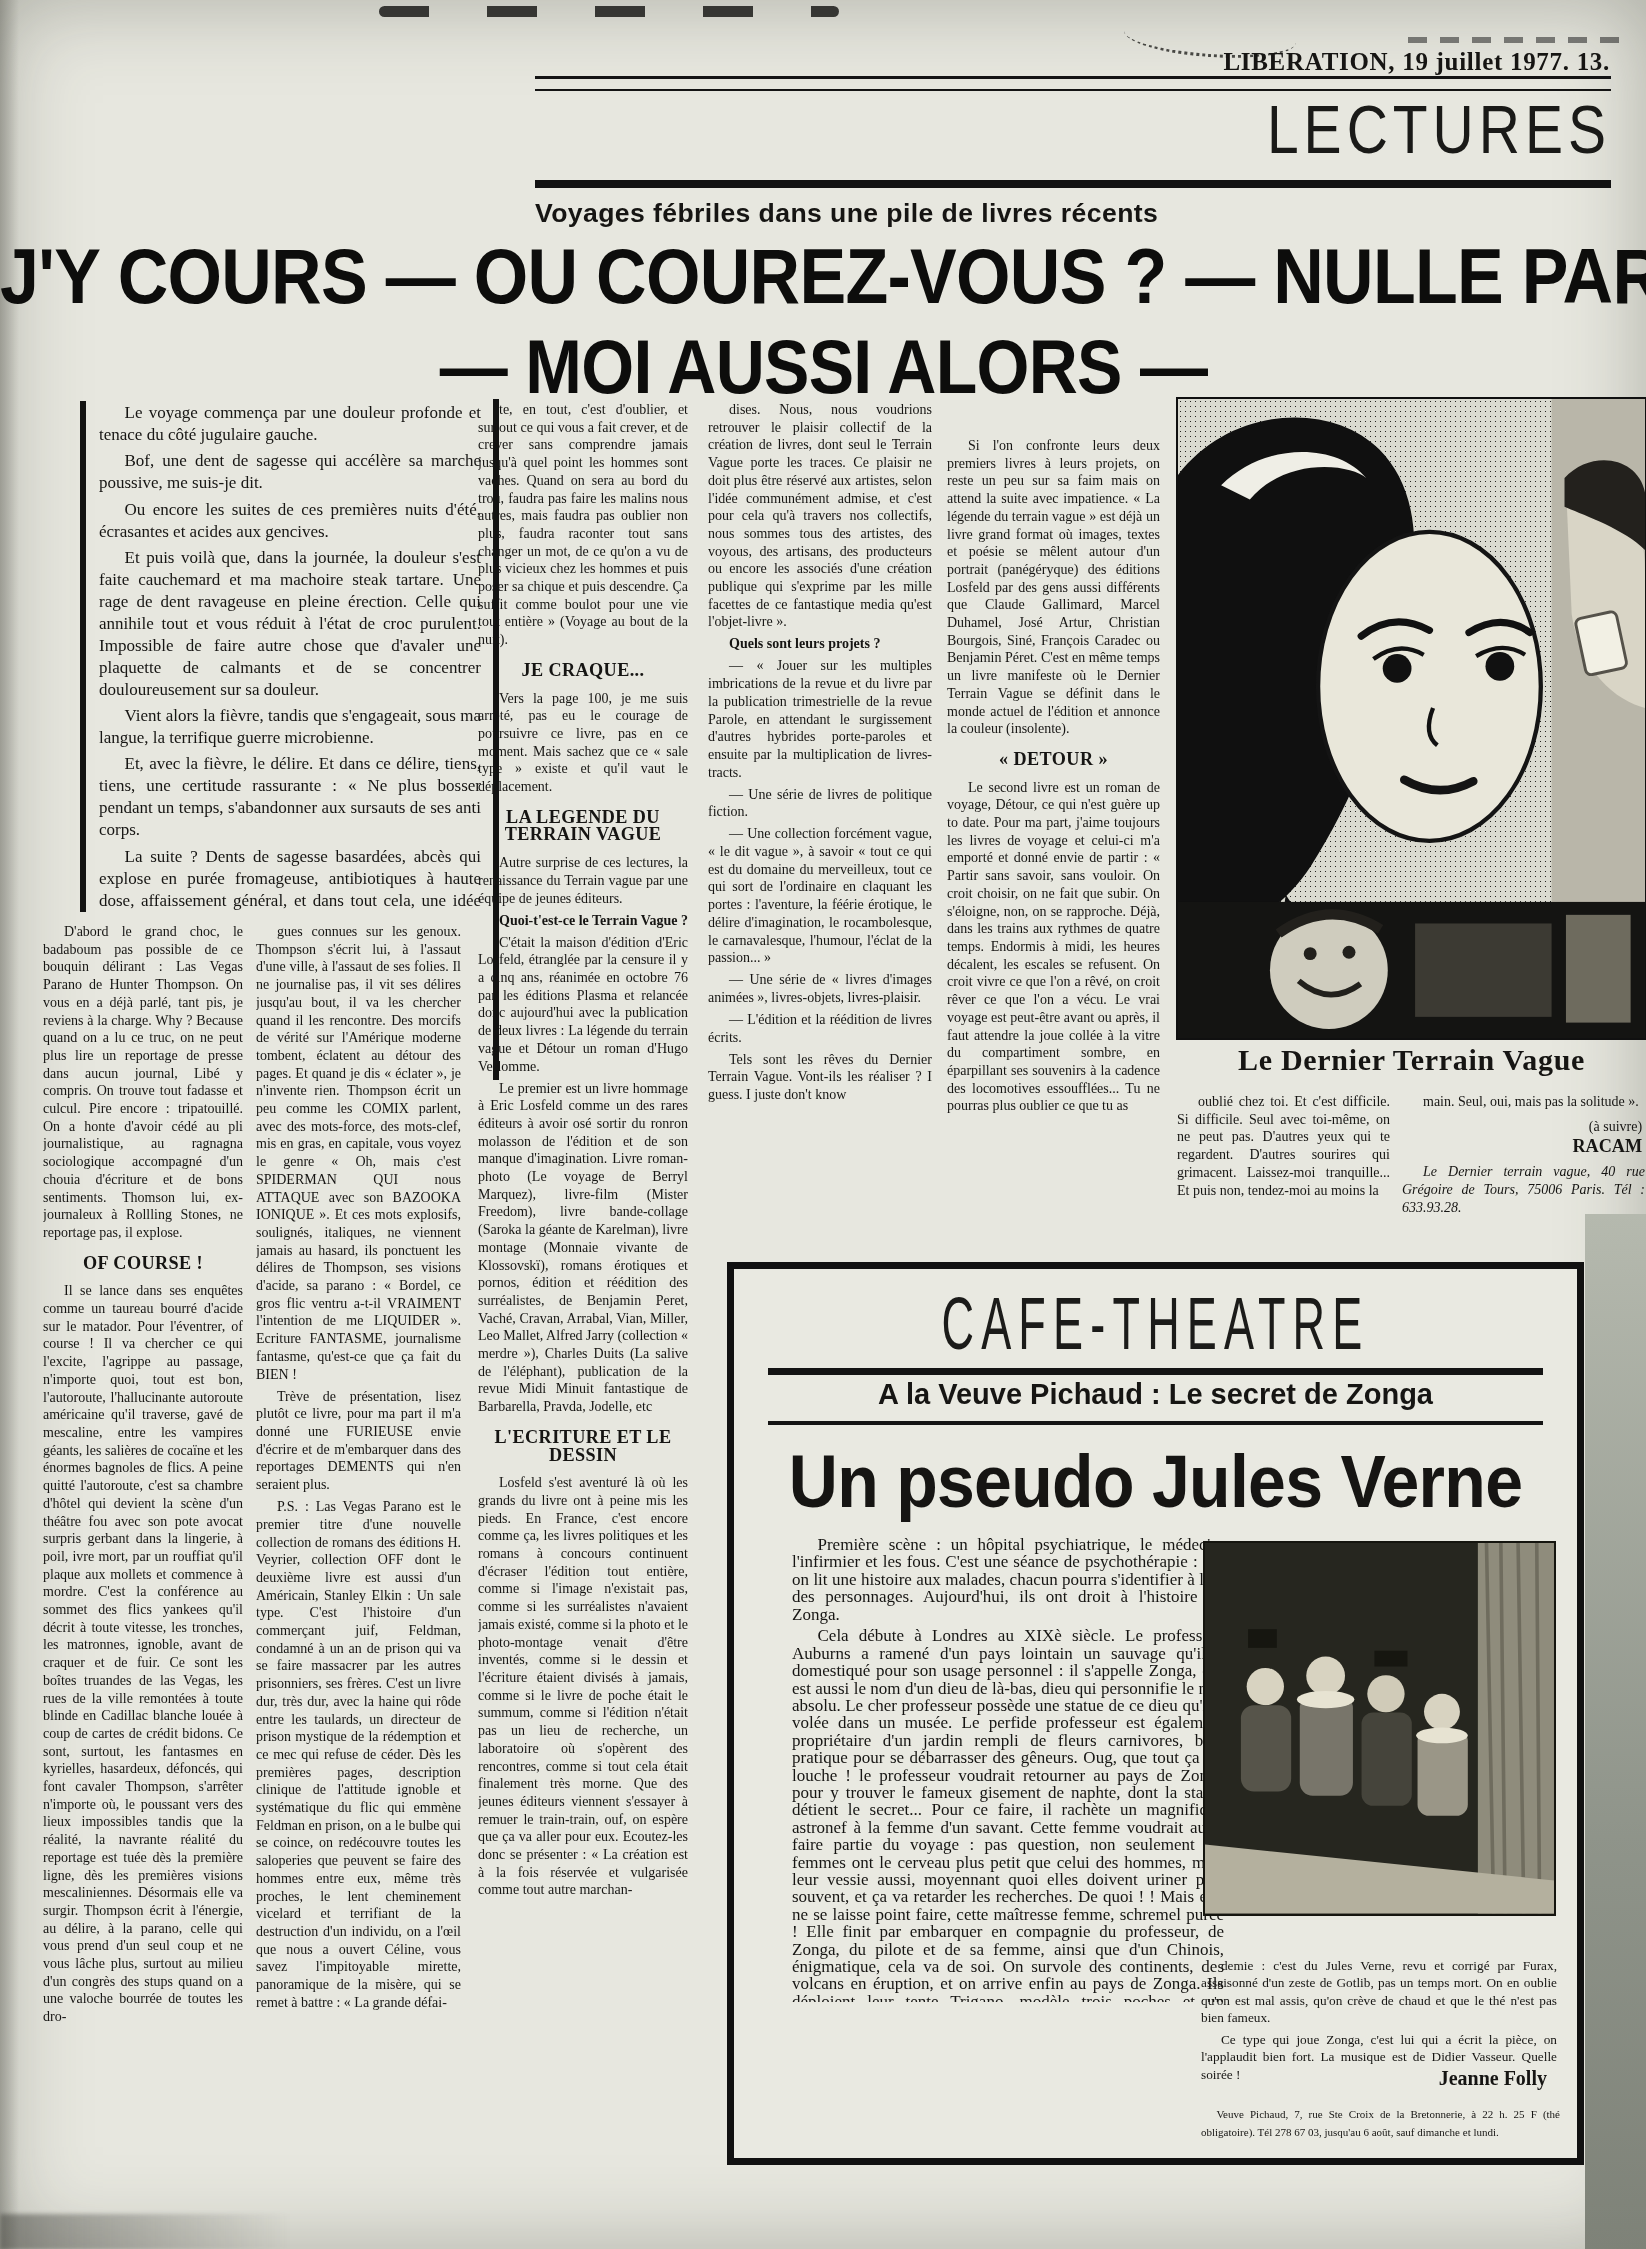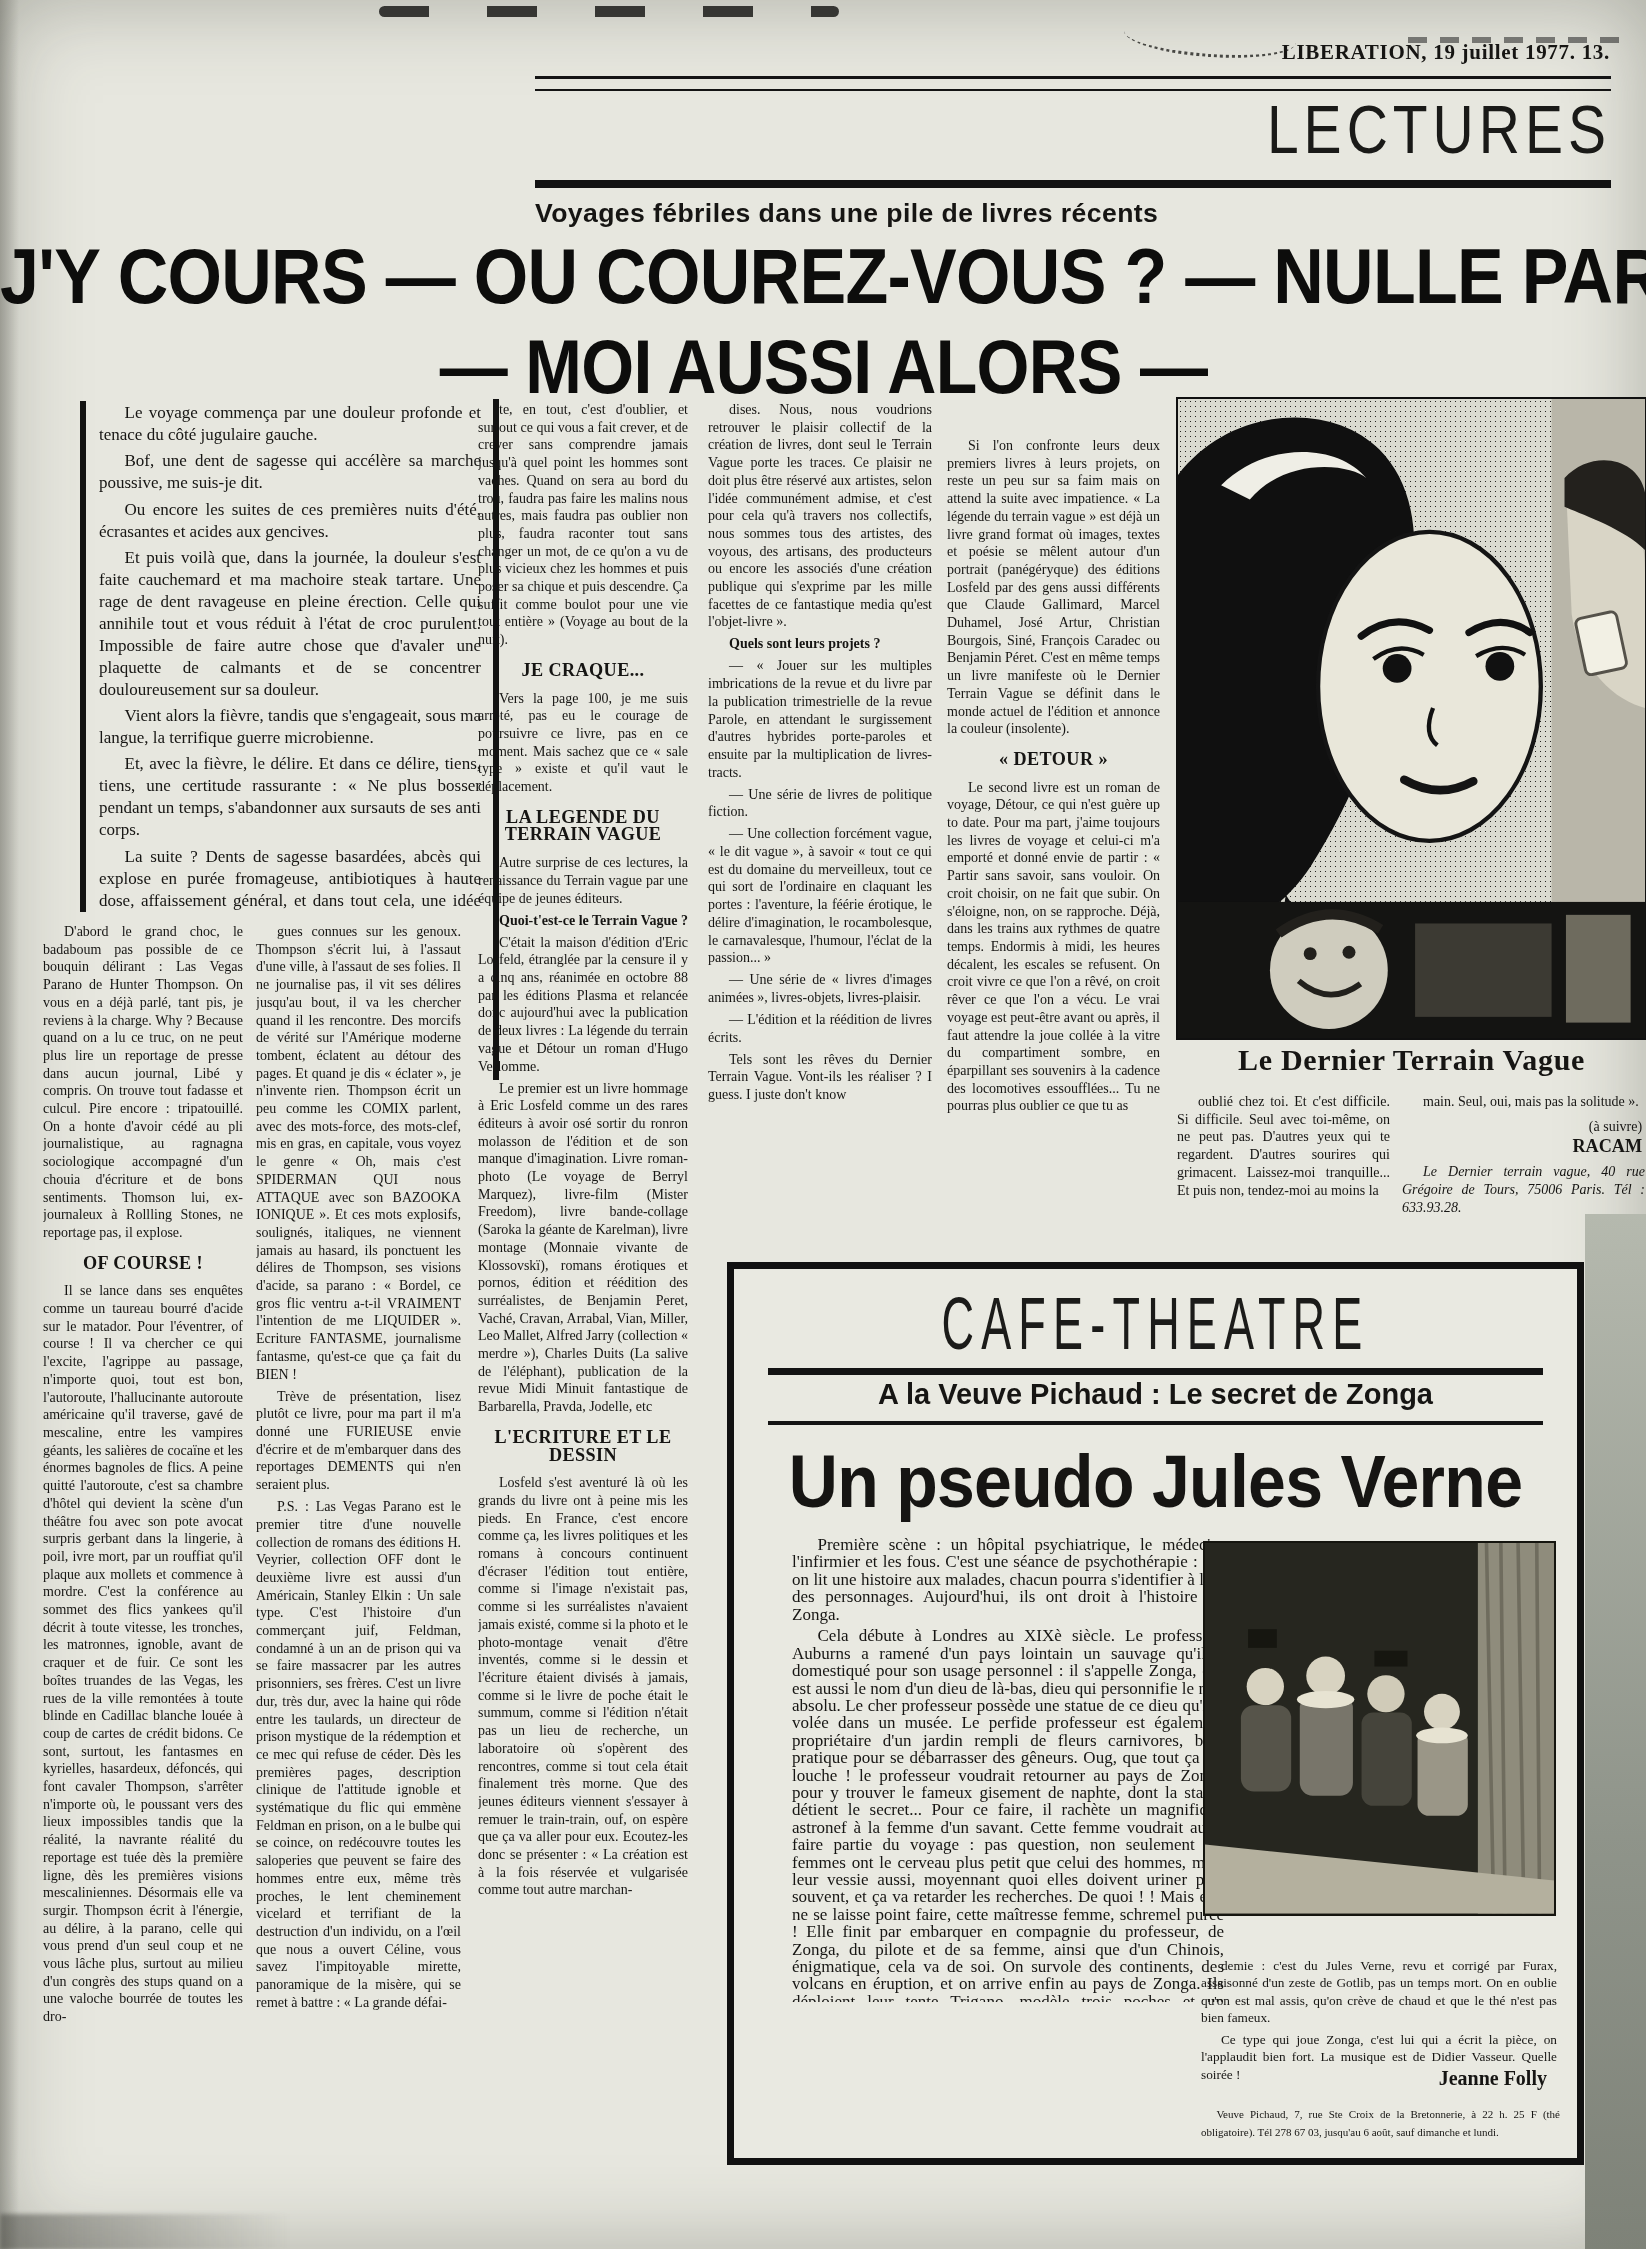--- a/index.html
+++ b/index.html
@@ -3,21 +3,21 @@
 <meta charset="utf-8">
 <style>
   html,body{margin:0;padding:0;background:#b9bab2;}
   .page{
     position:relative;width:1647px;height:2250px;overflow:hidden;
     background:#e7e7df;
     box-shadow:inset 0 0 86px rgba(60,62,52,.35);
     font-family:"Liberation Serif", serif;color:#161513;
   }
   
-  .masthead-date{position:absolute;top:40px;right:37px;font-weight:700;font-size:21px;letter-spacing:0.7px;}
+  .masthead-date{position:absolute;top:48px;right:37px;font-weight:700;font-size:25px;letter-spacing:0.7px;}
   .rule-double{position:absolute;left:535px;right:36px;top:76px;height:10px;
     border-top:3.6px solid #141414;border-bottom:2.9px solid #141414;}
   .section-title{position:absolute;top:89px;right:36px;font-family:"Liberation Sans",sans-serif;
     font-weight:400;font-size:57px;letter-spacing:5px;transform:scaleY(1.2);transform-origin:right top;color:#1a1a18;}
   .rule-heavy{position:absolute;left:535px;right:36px;top:180px;height:8px;background:#121212;}
   
   .kicker{position:absolute;left:535px;top:198px;font-family:"Liberation Sans",sans-serif;
     font-weight:700;font-size:26.6px;letter-spacing:0.4px;}
   .headline{position:absolute;left:0;width:100%;text-align:center;font-family:"Liberation Sans",sans-serif;
     font-weight:700;color:#0d0d0c;white-space:nowrap;}
@@ -137,21 +137,21 @@
       <div class="blk blk-p">Trève de présentation, lisez plutôt ce livre, pour ma part il m'a donné une FURIEUSE envie d'écrire et de m'embarquer dans des reportages DEMENTS qui n'en seraient plus.</div>
       <div class="blk blk-p">P.S. : Las Vegas Parano est le premier titre d'une nouvelle collection de romans des éditions H. Veyrier, collection OFF dont le deuxième livre est aussi d'un Américain, Stanley Elkin : Un sale type. C'est l'histoire d'un commerçant juif, Feldman, condamné à un an de prison qui va se faire massacrer par les autres prisonniers, ses frères. C'est un livre dur, très dur, avec la haine qui rôde entre les taulards, un directeur de prison mystique de la rédemption et ce mec qui refuse de céder. Dès les premières pages, description clinique de l'attitude ignoble et systématique du flic qui emmène Feldman en prison, on a le bulbe qui se coince, on redécouvre toutes les saloperies que peuvent se faire des hommes entre eux, même très proches, le lent cheminement vicelard et terrifiant de la destruction d'un individu, on a l'œil que nous a ouvert Céline, vous savez l'impitoyable mirette, panoramique de la misère, qui se remet à battre : « La grande défai-</div>
     </div>
   <div class="col col-c">
       <div class="blk blk-pi">te, en tout, c'est d'oublier, et surtout ce qui vous a fait crever, et de crever sans comprendre jamais jusqu'à quel point les hommes sont vaches. Quand on sera au bord du trou, faudra pas faire les malins nous autres, mais faudra pas oublier non plus, faudra raconter tout sans changer un mot, de ce qu'on a vu de plus vicieux chez les hommes et puis poser sa chique et puis descendre. Ça suffit comme boulot pour une vie tout entière » (Voyage au bout de la nuit).</div>
       <div class="blk blk-sub">JE CRAQUE...</div>
       <div class="blk blk-p">Vers la page 100, je me suis arrêté, pas eu le courage de poursuivre ce livre, pas en ce moment. Mais sachez que ce « sale type » existe et qu'il vaut le déplacement.</div>
       <div class="blk blk-sub">LA LEGENDE DU TERRAIN VAGUE</div>
       <div class="blk blk-p">Autre surprise de ces lectures, la renaissance du Terrain vague par une équipe de jeunes éditeurs.</div>
       <div class="blk blk-lead">Quoi-t'est-ce le Terrain Vague ?</div>
-      <div class="blk blk-p">C'était la maison d'édition d'Eric Losfeld, étranglée par la censure il y a cinq ans, réanimée en octobre 88 par les éditions Plasma et relancée donc aujourd'hui avec la publication de deux livres : La légende du terrain vague et Détour un roman d'Hugo Verlomme.</div>
+      <div class="blk blk-p">C'était la maison d'édition d'Eric Losfeld, étranglée par la censure il y a cinq ans, réanimée en octobre 76 par les éditions Plasma et relancée donc aujourd'hui avec la publication de deux livres : La légende du terrain vague et Détour un roman d'Hugo Verlomme.</div>
       <div class="blk blk-p">Le premier est un livre hommage à Eric Losfeld comme un des rares éditeurs à avoir osé sortir du ronron molasson de l'édition et de son manque d'imagination. Livre roman-photo (Le voyage de Berryl Marquez), livre-film (Mister Freedom), livre bande-collage (Saroka la géante de Karelman), livre montage (Monnaie vivante de Klossovskï), romans érotiques et pornos, édition et réédition des surréalistes, de Benjamin Peret, Vaché, Cravan, Arrabal, Vian, Miller, Leo Mallet, Alfred Jarry (collection « merdre »), Charles Duits (La salive de l'éléphant), publication de la revue Midi Minuit fantastique de Barbarella, Pravda, Jodelle, etc</div>
       <div class="blk blk-sub">L'ECRITURE ET LE DESSIN</div>
       <div class="blk blk-p">Losfeld s'est aventuré là où les grands du livre ont à peine mis les pieds. En France, c'est encore comme ça, les livres politiques et les romans à concours continuent d'écraser l'édition tout entière, comme si l'image n'existait pas, comme si les surréalistes n'avaient jamais existé, comme si la photo et le photo-montage venait d'être inventés, comme si le dessin et l'écriture étaient divisés à jamais, comme si le livre de poche était le summum, comme si l'édition n'était pas un lieu de recherche, un laboratoire où s'opèrent des rencontres, comme si tout cela était finalement très morne. Que des jeunes éditeurs viennent s'essayer à remuer le train-train, ouf, on espère que ça va aller pour eux. Ecoutez-les donc se présenter : « La création est à la fois réservée et vulgarisée comme tout autre marchan-</div>
     </div>
   <div class="col col-d">
       <div class="blk blk-pi">dises. Nous, nous voudrions retrouver le plaisir collectif de la création de livres, dont seul le Terrain Vague porte les traces. Ce plaisir ne doit plus être réservé aux artistes, selon l'idée communément admise, et c'est pour cela qu'à travers nos collectifs, nous sommes tous des artistes, des voyous, des artisans, des producteurs ou encore les associés d'une création publique qui s'exprime par les mille facettes de ce fantastique media qu'est l'objet-livre ».</div>
       <div class="blk blk-lead">Quels sont leurs projets ?</div>
       <div class="blk blk-pi">— « Jouer sur les multiples imbrications de la revue et du livre par la publication trimestrielle de la revue Parole, en attendant le surgissement d'autres hybrides porte-paroles et ensuite par la multiplication de livres-tracts.</div>
       <div class="blk blk-pi">— Une série de livres de politique fiction.</div>
       <div class="blk blk-p">— Une collection forcément vague, « le dit vague », à savoir « tout ce qui est du domaine du merveilleux, tout ce qui sort de l'ordinaire en claquant les portes : l'aventure, la féérie érotique, le délire d'imagination, le rocambolesque, le carnavalesque, l'humour, l'éclat de la passion... »</div>

